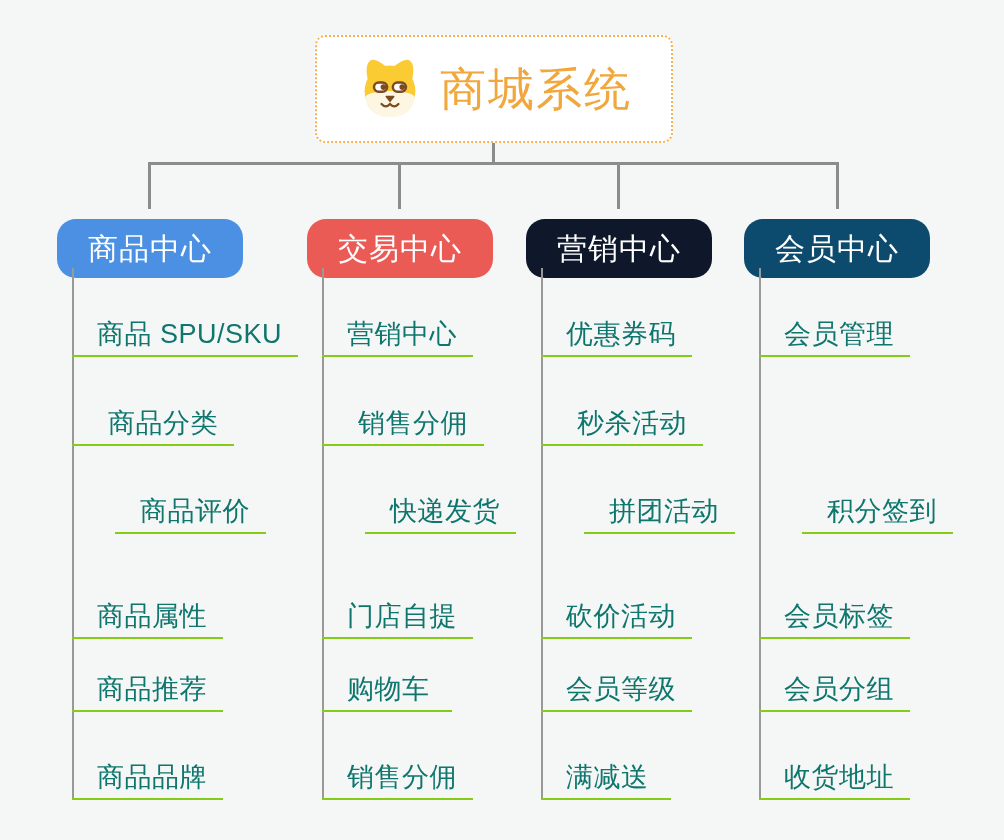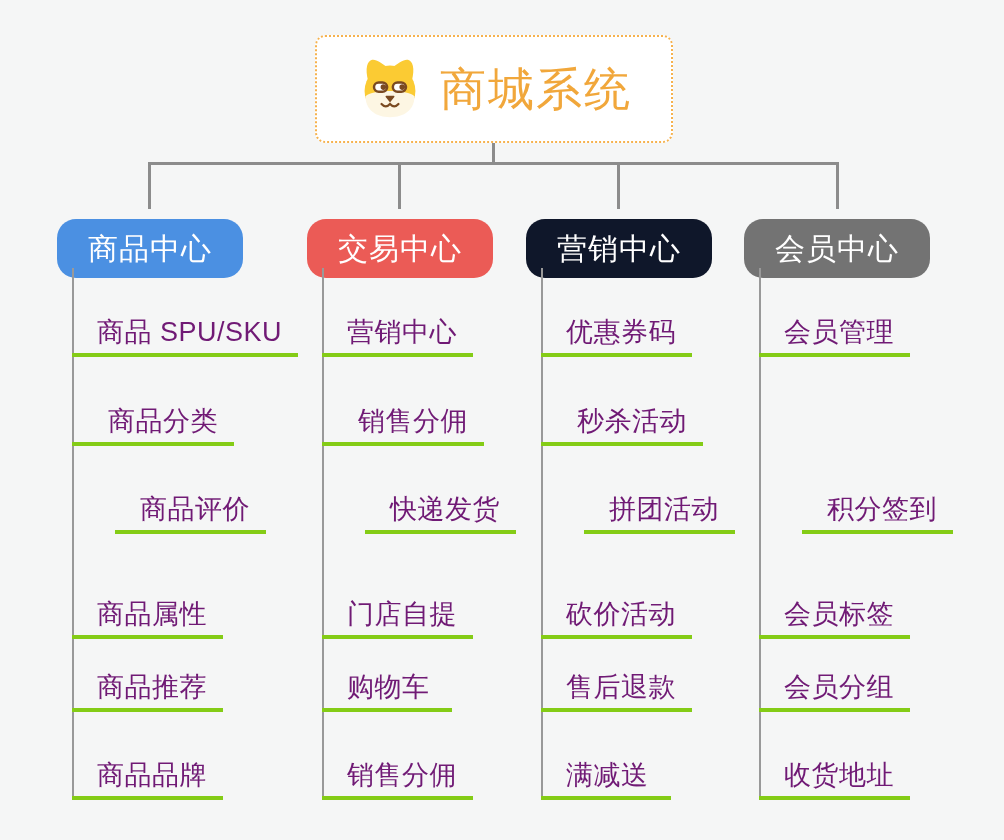--- a/index.html
+++ b/index.html
@@ -29,24 +29,24 @@
   .branch-0{left:57px;} .branch-1{left:307px;} .branch-2{left:526px;} .branch-3{left:744px;}
   .cat-box{
     position:absolute;left:0;top:10px;width:186px;height:59px;border-radius:19px;
     display:flex;align-items:center;justify-content:center;
     color:#ffffff;font-size:30px;letter-spacing:1px;line-height:1;
   }
   .spine{position:absolute;left:15px;top:59px;width:2px;height:532px;background:#999999;}
   .leaf{
     position:absolute;left:15px;height:48px;box-sizing:border-box;
     width:max-content;min-width:130px;
-    border-bottom:4px solid #84cc16;
+    border-bottom:2px solid #84cc16;
     padding:0 16px 7px 25px;
     display:flex;align-items:flex-end;
-    font-size:27px;letter-spacing:0.5px;color:#701a75;line-height:1;
+    font-size:27px;letter-spacing:0.5px;color:#0f766e;line-height:1;
     white-space:nowrap;
   }
   .leaf-0{top:100px;} .leaf-1{top:189px;padding-left:36px;} .leaf-2{top:277px;margin-left:43px;}
   .leaf-3{top:382px;} .leaf-4{top:455px;} .leaf-5{top:543px;}
 </style>
 </head>
 <body>
 
 <div class="canvas">
 
@@ -95,26 +95,26 @@
     <div class="leaf leaf-5">销售分佣</div>
   </div>
 
   <div class="branch branch-2">
     <div class="cat-box" style="background-color: #0f172a;">营销中心</div>
     <div class="spine"></div>
     <div class="leaf leaf-0">优惠券码</div>
     <div class="leaf leaf-1">秒杀活动</div>
     <div class="leaf leaf-2">拼团活动</div>
     <div class="leaf leaf-3">砍价活动</div>
-    <div class="leaf leaf-4">售后退款</div>
+    <div class="leaf leaf-4">会员等级</div>
     <div class="leaf leaf-5">满减送</div>
   </div>
 
   <div class="branch branch-3">
-    <div class="cat-box" style="background-color: #737373;">会员中心</div>
+    <div class="cat-box" style="background-color: #0c4a6e;">会员中心</div>
     <div class="spine"></div>
     <div class="leaf leaf-0">会员管理</div>
     <div class="leaf leaf-2">积分签到</div>
     <div class="leaf leaf-3">会员标签</div>
     <div class="leaf leaf-4">会员分组</div>
     <div class="leaf leaf-5">收货地址</div>
   </div>
 
 </div>
 

